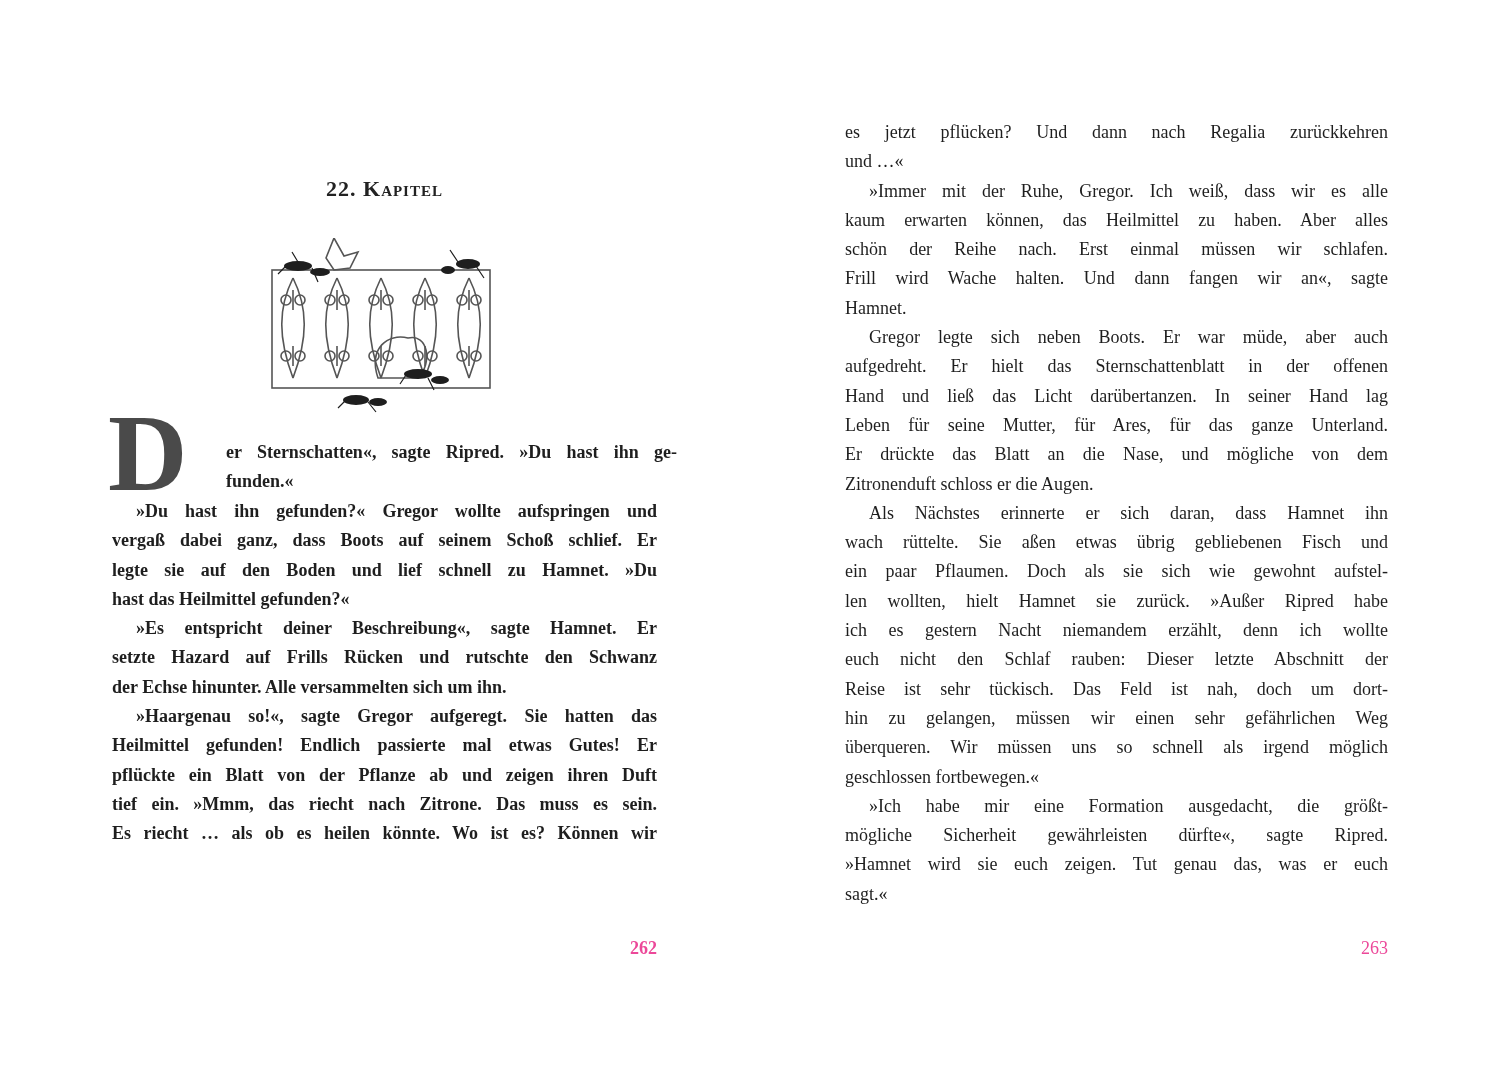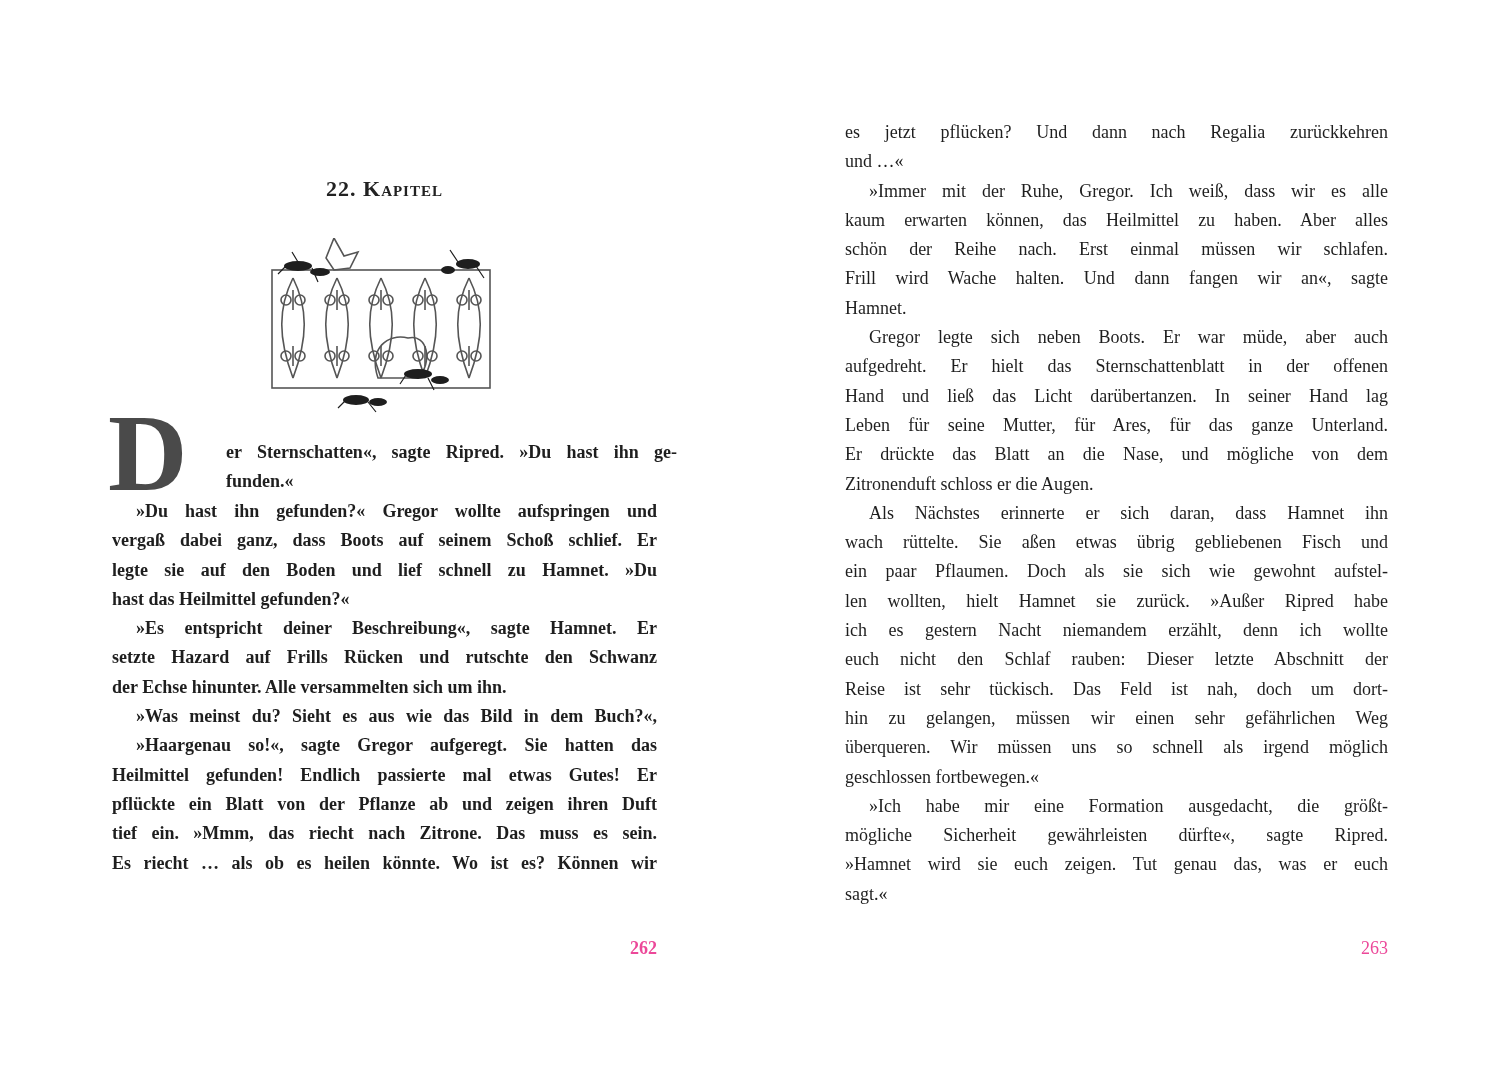--- a/index.html
+++ b/index.html
@@ -69,21 +69,20 @@
   </div>
 
   <div class="text" id="left-text-b">
       <span class="line indent">»Du hast ihn gefunden?« Gregor wollte aufspringen und</span>
       <span class="line">vergaß dabei ganz, dass Boots auf seinem Schoß schlief. Er</span>
       <span class="line">legte sie auf den Boden und lief schnell zu Hamnet. »Du</span>
       <span class="line last">hast das Heilmittel gefunden?«</span>
       <span class="line indent">»Es entspricht deiner Beschreibung«, sagte Hamnet. Er</span>
       <span class="line">setzte Hazard auf Frills Rücken und rutschte den Schwanz</span>
       <span class="line last">der Echse hinunter. Alle versammelten sich um ihn.</span>
-      <span class="line indent">»Was meinst du? Sieht es aus wie das Bild in dem Buch?«,</span>
       <span class="line indent">»Haargenau so!«, sagte Gregor aufgeregt. Sie hatten das</span>
       <span class="line">Heilmittel gefunden! Endlich passierte mal etwas Gutes! Er</span>
       <span class="line">pflückte ein Blatt von der Pflanze ab und zeigen ihren Duft</span>
       <span class="line">tief ein. »Mmm, das riecht nach Zitrone. Das muss es sein.</span>
       <span class="line">Es riecht … als ob es heilen könnte. Wo ist es? Können wir</span>
     </div>
 
   <div class="page-number">262</div>
 </div>
 

